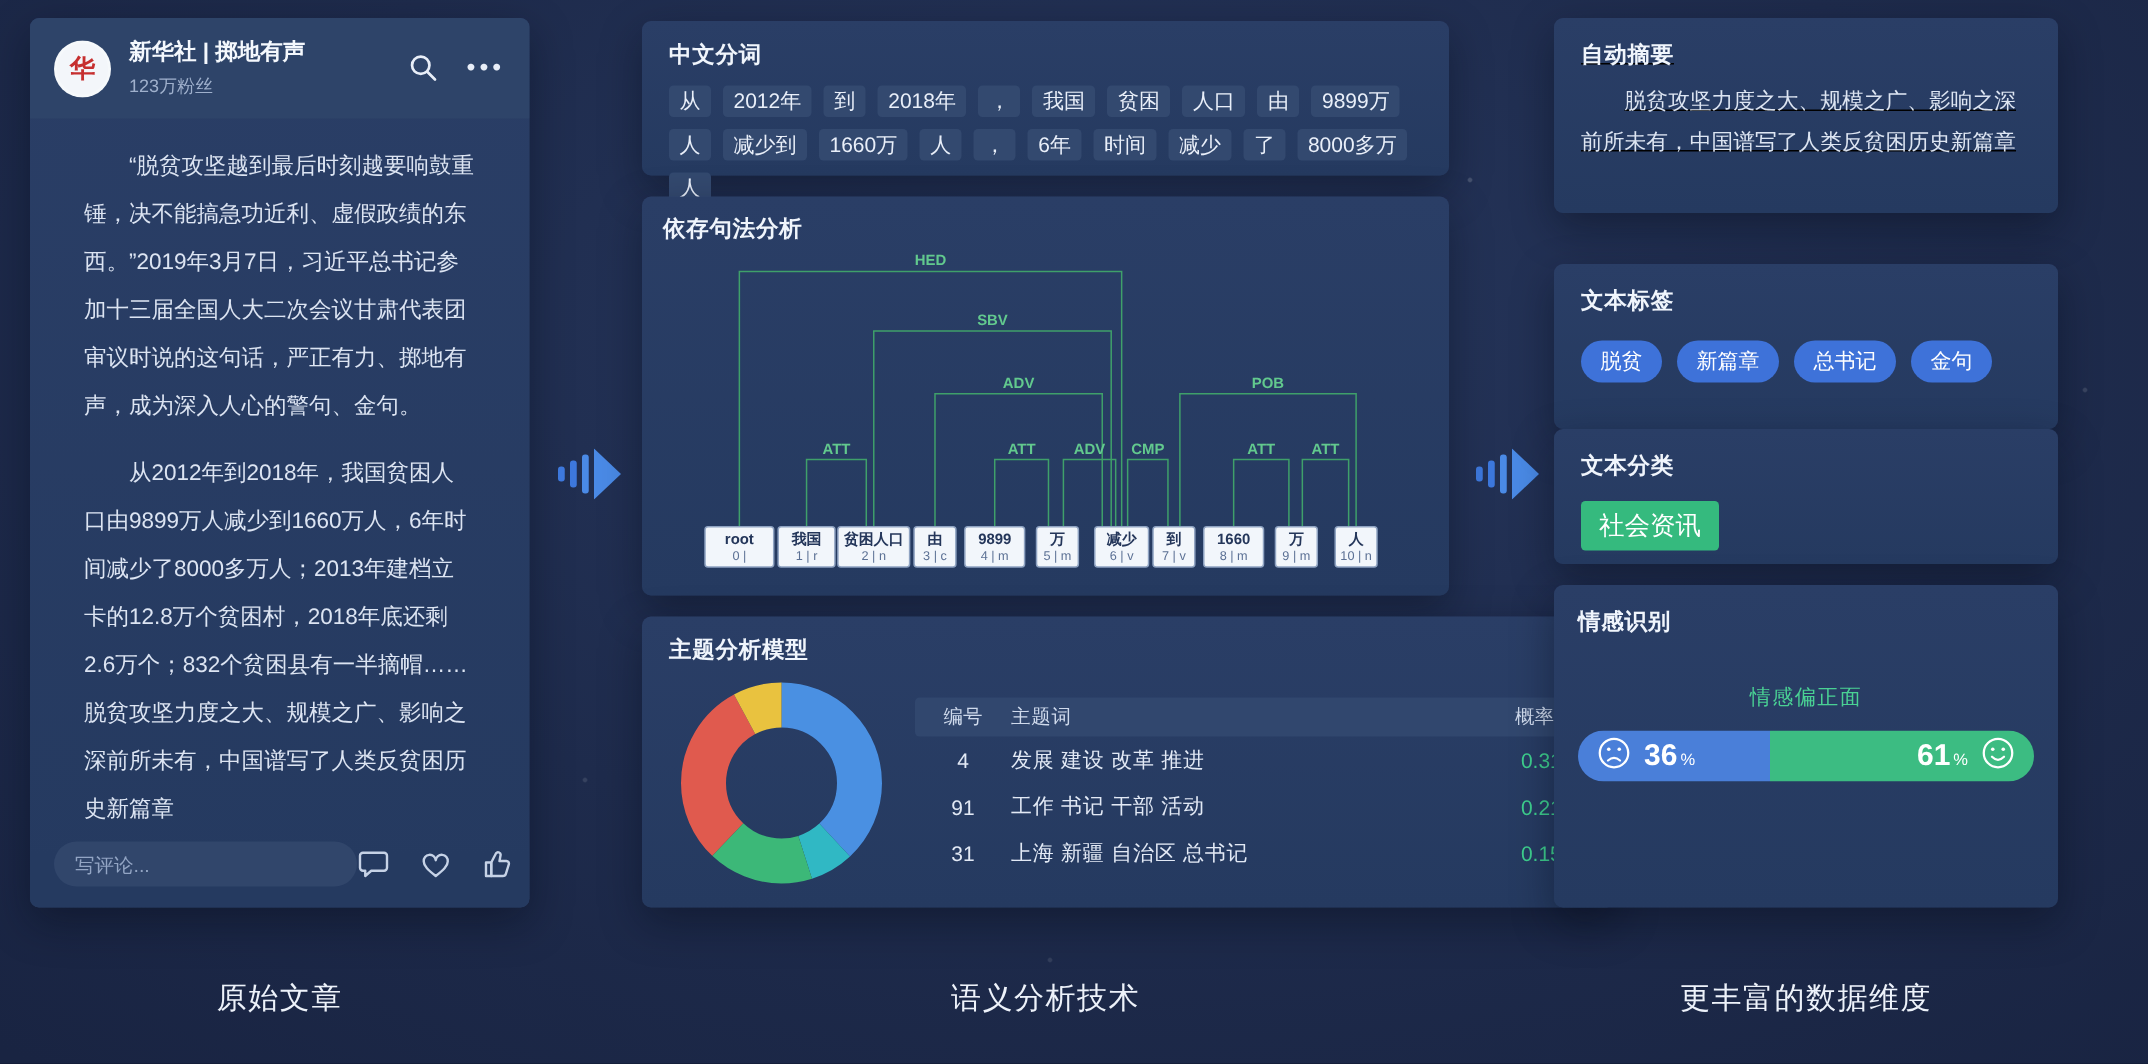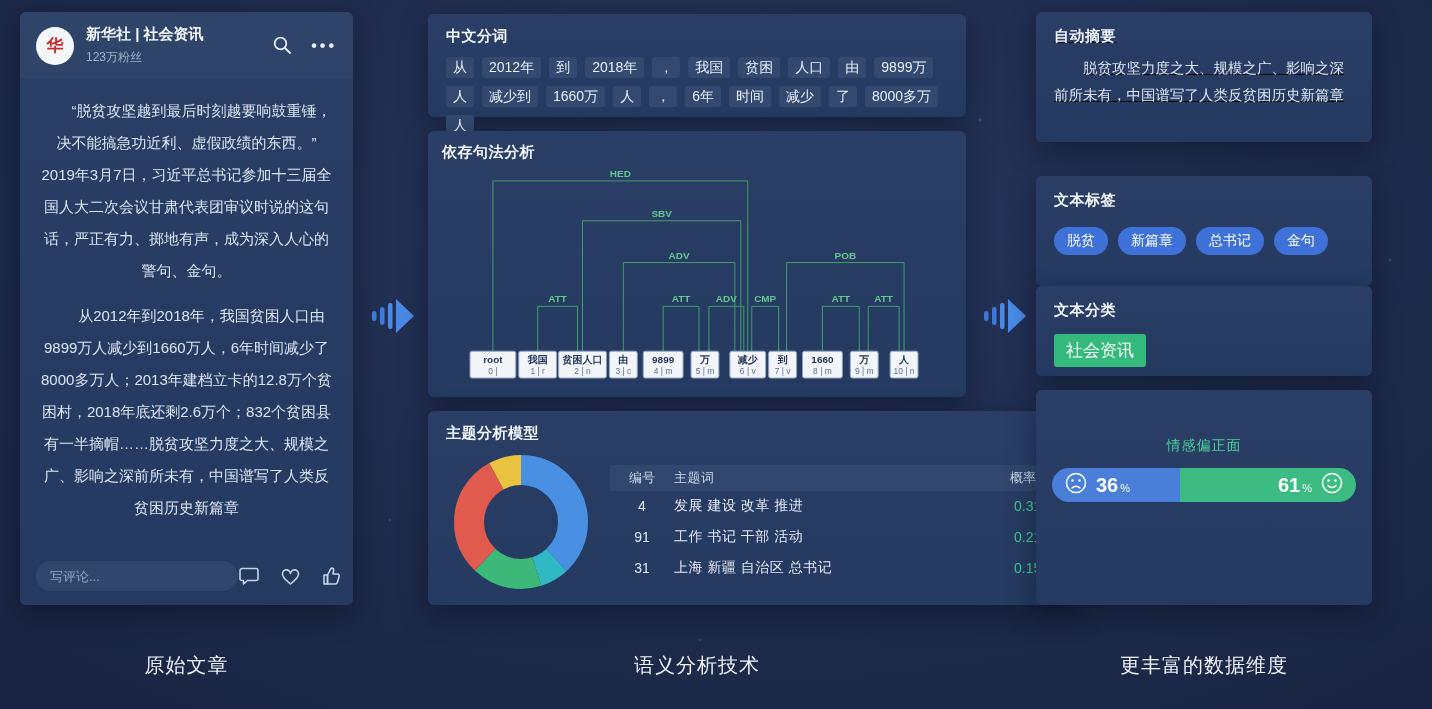--- a/index.html
+++ b/index.html
@@ -22,21 +22,21 @@
   .post-card { left:20px; top:12px; width:333px; height:593px; overflow:hidden; }
   .post-header { height:67px; background:#2e4469; display:flex; align-items:center; padding:0 16px; gap:12px; }
   .avatar { width:38px; height:38px; border-radius:50%; background:#f3f6fa; color:#c62f2f;
     display:flex; align-items:center; justify-content:center; font-weight:bold; font-size:17px;
     border:2px solid rgba(255,255,255,.3); flex:none; }
   .post-id .name { font-size:15px; font-weight:bold; color:#f4f8fd; }
   .post-id .fans { font-size:12px; color:#9fb0cc; margin-top:5px; }
   .header-actions { margin-left:auto; display:flex; align-items:center; gap:18px; }
   .icon-btn { background:none; border:none; cursor:pointer; display:flex; align-items:center; }
   .more-dots { color:#e8eef8; font-size:16px; letter-spacing:3px; font-weight:bold; }
-  .post-body { padding:16px 20px 0; font-size:15px; color:#dce4f2; line-height:32px;text-align:center; }
+  .post-body { padding:16px 36px 0; font-size:15px; color:#dce4f2; line-height:32px; }
   .post-body p { margin:0 0 13px; text-indent:2em; }
   .comment-bar { position:absolute; left:0; right:0; bottom:0; height:58px;
     display:flex; align-items:center; padding:0 16px; background:linear-gradient(180deg, rgba(37,58,96,0), #253a60 40%); }
   .comment-input { width:202px; height:30px; border-radius:15px; background:#31466b; border:none; outline:none;
     color:#cdd8ea; font-size:13px; padding:0 14px; font-family:inherit; }
   .comment-input::placeholder { color:#93a5c4; }
   .action-icons { display:flex; margin-left:auto; gap:20px; align-items:center; }
 
   
   .seg-card { left:428px; top:14px; width:538px; height:103px; padding:13px 18px; }
@@ -91,21 +91,21 @@
 </style>
 </head>
 <body>
 
 <div class="stage">
 
   <section class="card post-card">
     <header class="post-header">
       <div class="avatar">华</div>
       <div class="post-id">
-        <div class="name">新华社 | 社会资讯</div>
+        <div class="name">新华社 | 掷地有声</div>
         <div class="fans">123万粉丝</div>
       </div>
       <div class="header-actions">
         <button class="icon-btn" aria-label="search">
           <svg width="21" height="21" viewBox="0 0 21 21" fill="none" stroke="#e8eef8" stroke-width="1.8" stroke-linecap="round">
             <circle cx="8.5" cy="8.5" r="5.8"></circle>
               <line x1="13" y1="13" x2="18" y2="18"></line>
           </svg>
         </button>
         <button class="icon-btn" aria-label="more">
@@ -298,20 +298,21 @@
         <button class="tag-pill">金句</button>
       </div>
   </section>
 
   <section class="card cls-card">
     <div class="card-title">文本分类</div>
     <button class="cls-pill">社会资讯</button>
   </section>
 
   <section class="card senti-card">
+    <div class="card-title">情感识别</div>
     <div class="verdict">情感偏正面</div>
     <div class="senti-bar">
       <div class="seg-neg" style="width: 42%;">
         <span>
           <svg width="24" height="24" viewBox="-12 -12 24 24" fill="none" stroke="#ffffff" stroke-width="1.5" stroke-linecap="round">
             <circle cx="0" cy="0" r="9.5"></circle>
             <circle cx="-3.5" cy="-2.5" r="1.2" fill="#ffffff" stroke="none"></circle>
             <circle cx="3.5" cy="-2.5" r="1.2" fill="#ffffff" stroke="none"></circle>
             <path d="M -4 5 Q 0 1.5 4 5"></path>
           </svg>

